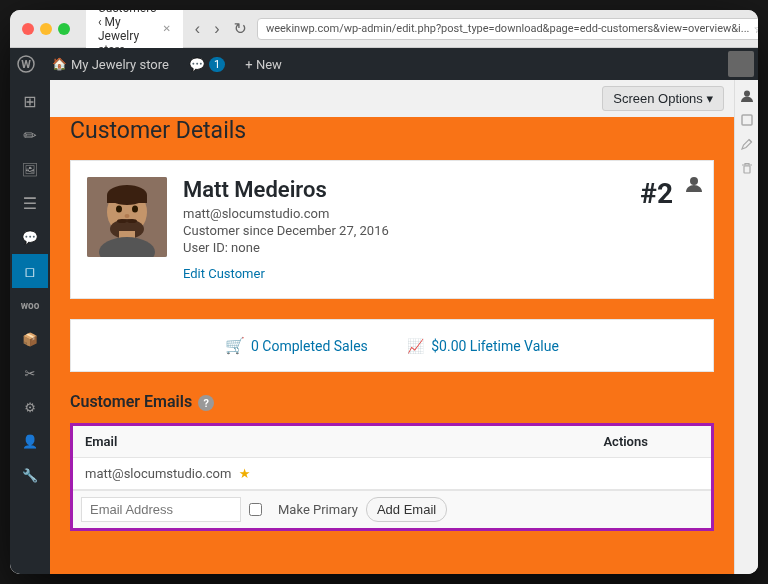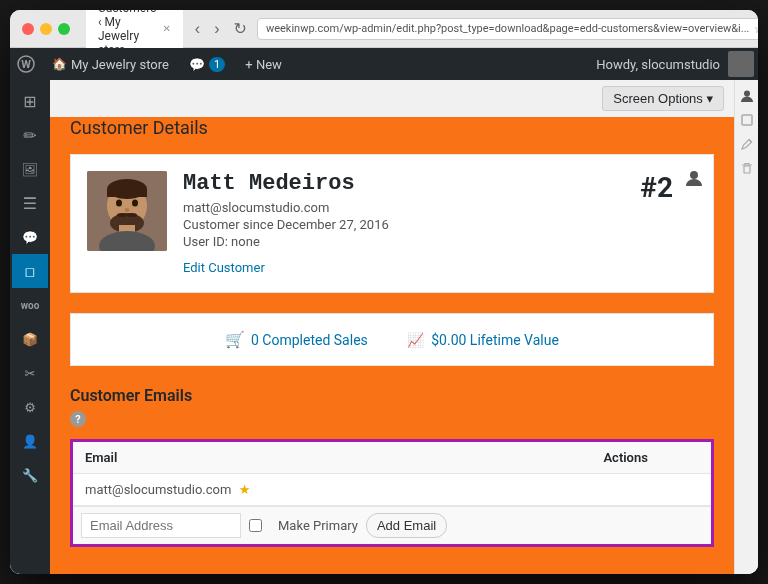--- a/index.html
+++ b/index.html
@@ -234,21 +234,21 @@
       font-size: 12px;
       cursor: pointer;
     }
 
     
     .page-content {
       padding: 0 20px 20px 20px;
     }
 
     .page-title {
-      font-size: 18px;
+      font-size: 23px;
       font-weight: 400;
       color: #23282d;
       margin-bottom: 16px;
     }
 
     
     .customer-card {
       background: #fff;
       border: 1px solid #e5e5e5;
       padding: 16px;
@@ -274,21 +274,20 @@
     
     .customer-info {
       flex: 1;
     }
 
     .customer-name {
       font-size: 22px;
       font-weight: 600;
       color: #23282d;
       margin-bottom: 4px;
-      font-family: Liberation Mono, monospace;
     }
 
     .customer-email {
       font-size: 13px;
       color: #555;
       margin-bottom: 2px;
     }
 
     .customer-since {
       font-size: 13px;
@@ -352,23 +351,22 @@
       font-size: 16px;
     }
 
     
     .section-title {
       font-size: 16px;
       font-weight: 600;
       color: #23282d;
       margin-bottom: 12px;
       display: flex;
-      align-items: flex-start;
+      align-items: flex-end;
       gap: 6px;
-      flex-direction: column;
     }
 
     .help-icon {
       width: 16px;
       height: 16px;
       background: #999;
       border-radius: 50%;
       display: inline-flex;
       align-items: center;
       justify-content: center;
@@ -483,21 +481,20 @@
       <span>My Jewelry store</span>
     </div>
     <div class="admin-bar-item">
       <span>💬</span>
       <span style="background:#0073aa;color:#fff;border-radius:10px;padding:1px 5px;font-size:11px;">1</span>
     </div>
     <div class="admin-bar-item">
       <span>+ New</span>
     </div>
     <div class="admin-bar-right">
-      <span class="howdy-text">Howdy, slocumstudio</span>
       <div class="admin-avatar"></div>
     </div>
   </div>
 
   <div class="wp-main">
 
     <div class="wp-sidebar">
       <div class="sidebar-icon">⊞</div>
       <div class="sidebar-icon">✏</div>
       <div class="sidebar-icon" style="font-size:13px;">🖼</div>

